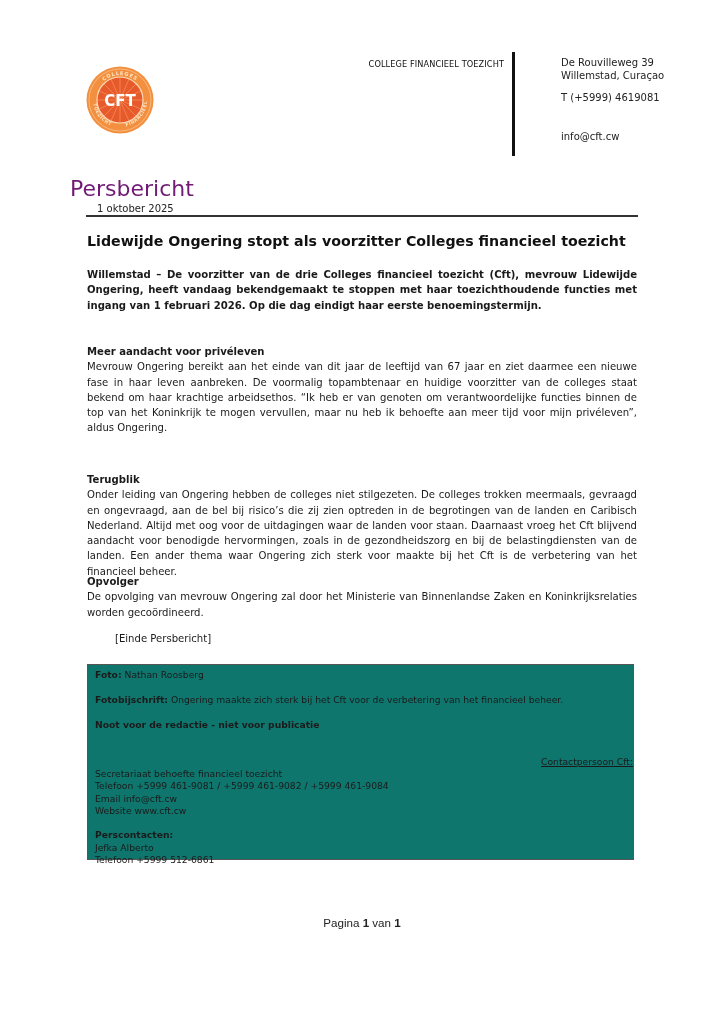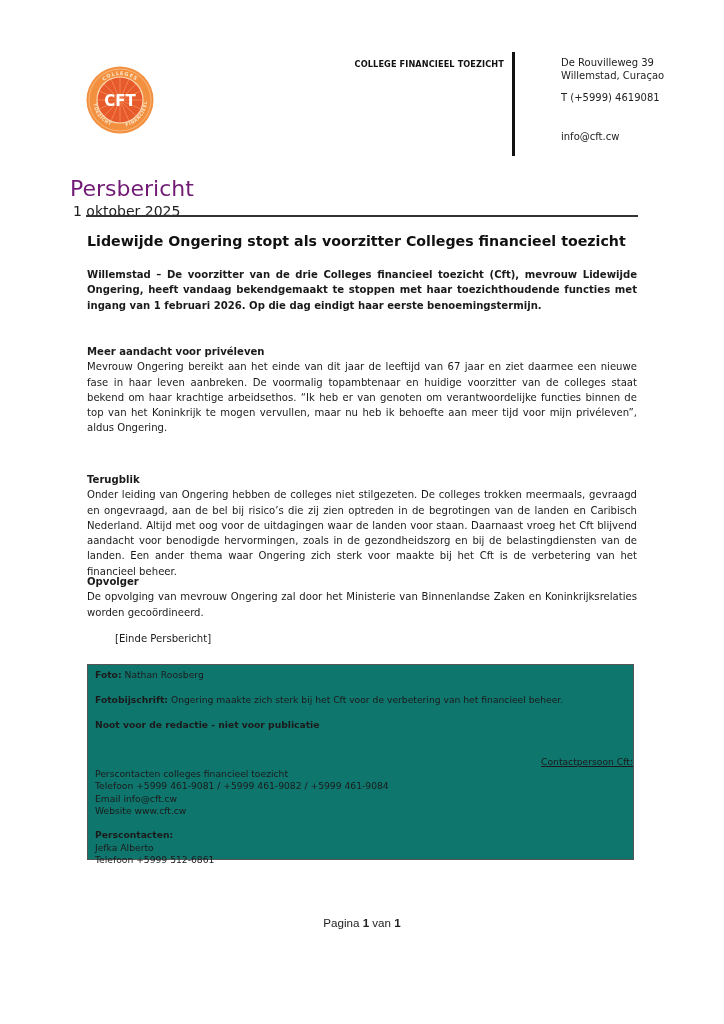--- a/index.html
+++ b/index.html
@@ -5,28 +5,28 @@
   html, body { margin: 0; padding: 0; background: #ffffff; }
   body { width: 724px; height: 1024px; position: relative; overflow: hidden;
          font-family: "DejaVu Sans", sans-serif; color: #111; }
   .abs { position: absolute; }
 
   
   .logo { left: 86px; top: 66px; width: 68px; height: 68px; }
 
   
   .org-name { left: 340px; top: 59px; width: 164px; text-align: right;
-              font-size: 8.2px; font-weight: bold; letter-spacing: 0.1px; color: #111; }
+              font-size: 8.2px; font-weight: normal; letter-spacing: 0.1px; color: #111; }
   .vline { left: 512px; top: 52px; width: 3px; height: 104px; background: #111; }
   .addr { left: 526px; top: 57px; font-size: 10px; line-height: 12.6px; color: #222; margin-left: 35px; }
   .addr div { white-space: nowrap; }
 
   
   .title { left: 70px; top: 176px; font-size: 22px; color: #701a75; }
-  .date { left: 73px; top: 203px; font-size: 14px; color: #222; }
+  .date { left: 97px; top: 203px; font-size: 10px; color: #222; }
   .rule { left: 86px; top: 215px; width: 552px; height: 1.5px; background: #333; }
 
   .headline { left: 87px; top: 233px; font-size: 14.2px; font-weight: bold; color: #111; white-space: nowrap; }
 
   .content { left: 87px; width: 550px; font-size: 10.1px; line-height: 15.3px; color: #1a1a1a;
              text-align: justify; }
   .lead { top: 267px; font-weight: bold; }
   .sec1 { top: 344px; }
   .sec2 { top: 450px; margin-top: 22px; }
   .sec3 { top: 574px; }
@@ -126,21 +126,21 @@
   </div>
   <div class="row">
     <b>Fotobijschrift:</b>
     <span>Ongering maakte zich sterk bij het Cft voor de verbetering van het financieel beheer.</span>
   </div>
   <div class="row">
     <b>Noot voor de redactie - niet voor publicatie</b>
   </div>
   <div class="gap"></div>
   <div class="ul">Contactpersoon Cft:</div>
-  <div>Perscontacten colleges financieel toezicht</div>
+  <div>Secretariaat behoefte financieel toezicht</div>
   <div>Telefoon +5999 461-9081 / +5999 461-9082 / +5999 461-9084</div>
   <div>Email info@cft.cw</div>
   <div>Website www.cft.cw</div>
   <div class="gap"></div>
   <b style="display:block">Perscontacten:</b>
   <div>Jefka Alberto</div>
   <div>Telefoon +5999 512-6861</div>
 </div>
 
 <div class="abs footer">

